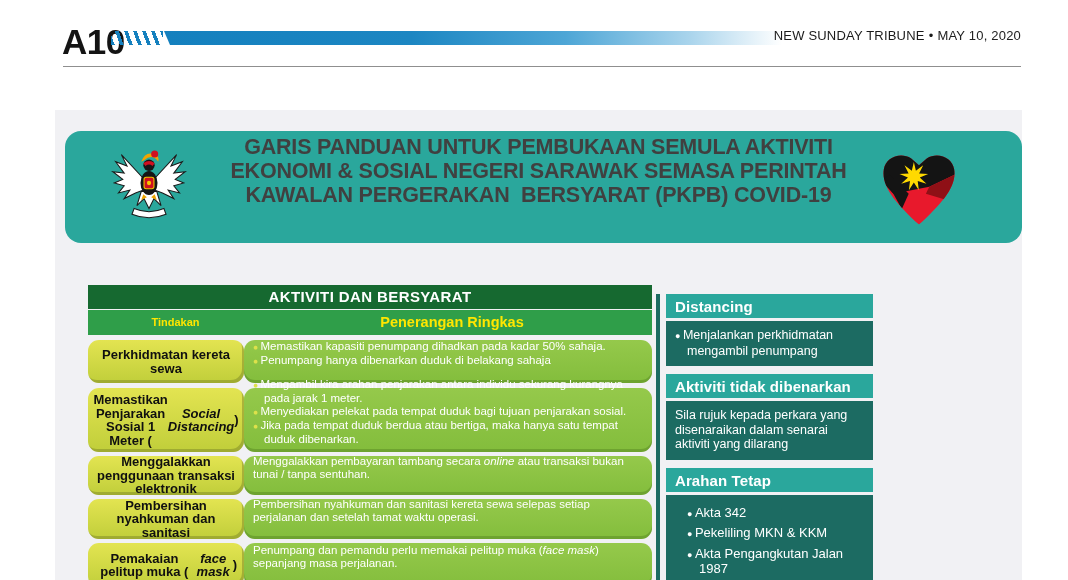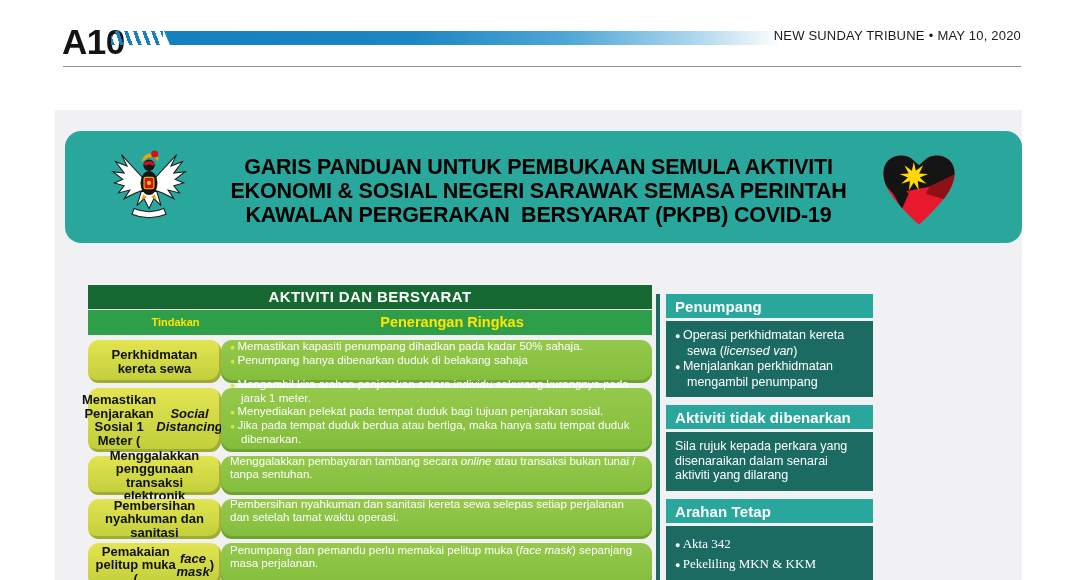--- a/index.html
+++ b/index.html
@@ -19,33 +19,33 @@
   .pub-sep{color:#1a1a1a;padding:0 4px;}
   .rule{position:absolute;left:63px;top:66px;width:958px;height:1px;background:#8f8f8f;}
 
   
   .content-bg{position:absolute;left:55px;top:110px;width:967px;height:470px;background:#f1f1f4;}
 
   
   .banner{position:absolute;left:65px;top:131px;width:957px;height:112px;background:#2aa79c;border-radius:16px;}
   .crest{position:absolute;left:45px;top:8px;}
   .heart{position:absolute;right:60px;top:18px;}
-  .banner-title{position:absolute;left:145px;right:155px;top:24px;text-align:center;color:#000000;
+  .banner-title{position:absolute;left:145px;right:155px;top:4px;text-align:center;color:#404040;
                 font-weight:bold;font-size:21.5px;line-height:24px;letter-spacing:-0.2px;}
   .bt-line{white-space:pre;}
 
   
   .protocol{position:absolute;left:88px;top:285px;width:564px;}
   .t-title{background:#166930;color:#fff;font-weight:bold;font-size:15px;text-align:center;
            height:24px;line-height:24px;letter-spacing:0.4px;}
   .t-cols{background:#2f9e49;height:25px;line-height:25px;position:relative;margin-top:1px;}
   .col-t{position:absolute;left:0;width:175px;text-align:center;color:#ffe600;font-weight:bold;font-size:11px;}
   .col-p{position:absolute;left:164px;right:0;text-align:center;color:#ffe600;font-weight:bold;font-size:14.5px;}
   .t-row{display:flex;align-items:stretch;margin-top:5px;}
-  .cell-t{width:133px;flex:none;background:linear-gradient(180deg,#e3e451,#c0ce3a);border-radius:11px;
+  .cell-t{width:156px;flex:none;background:linear-gradient(180deg,#e3e451,#c0ce3a);border-radius:11px;
           box-shadow:inset -2px -3px 0 rgba(125,135,40,.5);color:#101010;font-weight:bold;
           font-size:13px;line-height:13.5px;display:flex;align-items:center;justify-content:center;
           text-align:center;padding:2px 7px;box-sizing:border-box;}
   .cell-p{flex:1;background:linear-gradient(180deg,#95c94b,#83bd3c);border-radius:11px;
           box-shadow:inset 0 -3px 0 rgba(70,115,25,.35);color:#fff;font-size:11.5px;line-height:13px;
           padding:4px 10px 20px 9px;box-sizing:border-box;display:flex;flex-direction:column;justify-content:center;}
   .plist{margin:0;padding:0;list-style:none;}
   .plist li{padding-left:11px;text-indent:-11px;}
   .plist li::before{content:"● ";color:#dde14b;font-size:8.5px;}
   .plist.nob li{padding-left:0;text-indent:0;}
@@ -56,21 +56,21 @@
            padding-left:6px;box-sizing:border-box;}
   .sb-sec{margin-bottom:8px;}
   .sb-head{background:#2aa79c;color:#fff;font-weight:bold;font-size:15px;padding:4px 9px 3px;letter-spacing:0.1px;}
   .sb-body{background:#1c6b62;color:#fff;font-size:12.5px;line-height:14.5px;padding:6px 9px 7px;margin-top:3px;}
   .sb-list{margin:0;padding:0;list-style:none;}
   .sb-list li{padding-left:12px;text-indent:-12px;margin:1px 0;}
   .sb-list li::before{content:"● ";font-size:9px;}
   .sb-list.nob li{padding-left:0;text-indent:0;}
   .sb-list.nob li::before{content:none;}
   .sb-body.arahan{font-size:13px;}
-  .sb-body.arahan li{margin:5px 0;font-family:Liberation Serif, serif;}
+  .sb-body.arahan li{margin:5px 12px;}
   i{font-style:italic;}
 </style>
 </head>
 <body>
 
 <div class="page">
 
   <div>
     <span class="page-label">A10</span>
     <span class="stripes"></span>
@@ -172,24 +172,23 @@
         <ul class="plist nob">
           <li>Penumpang dan pemandu perlu memakai pelitup muka (<i>face mask</i>) sepanjang masa perjalanan.</li>
         </ul>
       </div>
     </div>
   </div>
 
   <div class="sidebar">
 
     <div class="sb-sec">
-      <div class="sb-head">Penumpang</div>
+      <div class="sb-head">Distancing</div>
       <div class="sb-body">
         <ul class="sb-list">
-          <li>Operasi perkhidmatan kereta sewa (<i>licensed van</i>)</li>
           <li>Menjalankan perkhidmatan mengambil penumpang</li>
         </ul>
       </div>
     </div>
 
     <div class="sb-sec">
       <div class="sb-head">Aktiviti tidak dibenarkan</div>
       <div class="sb-body">
         <ul class="sb-list nob">
           <li>Sila rujuk kepada perkara yang disenaraikan dalam senarai aktiviti yang dilarang</li>

